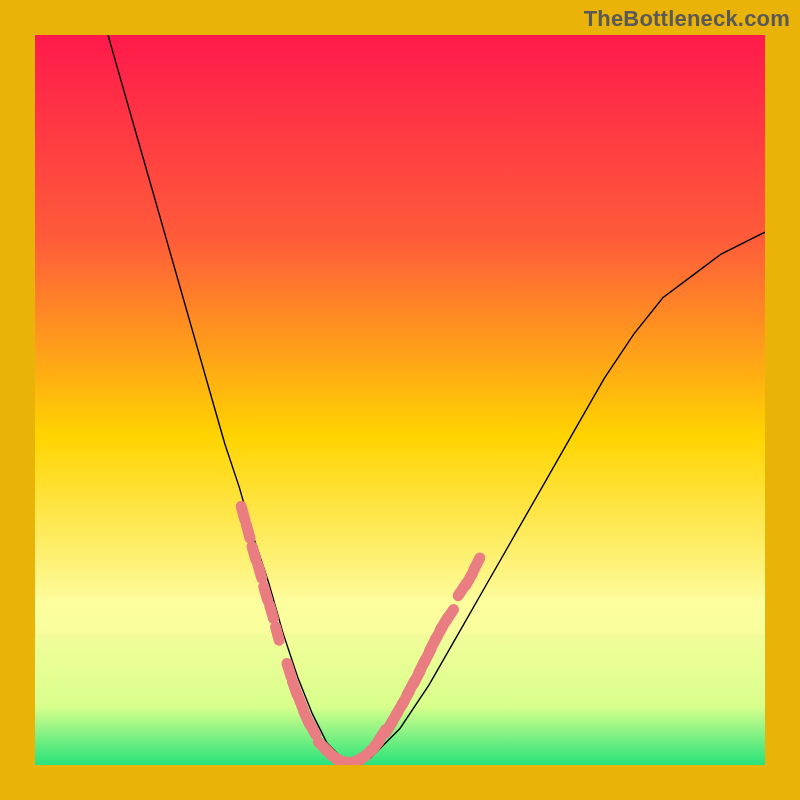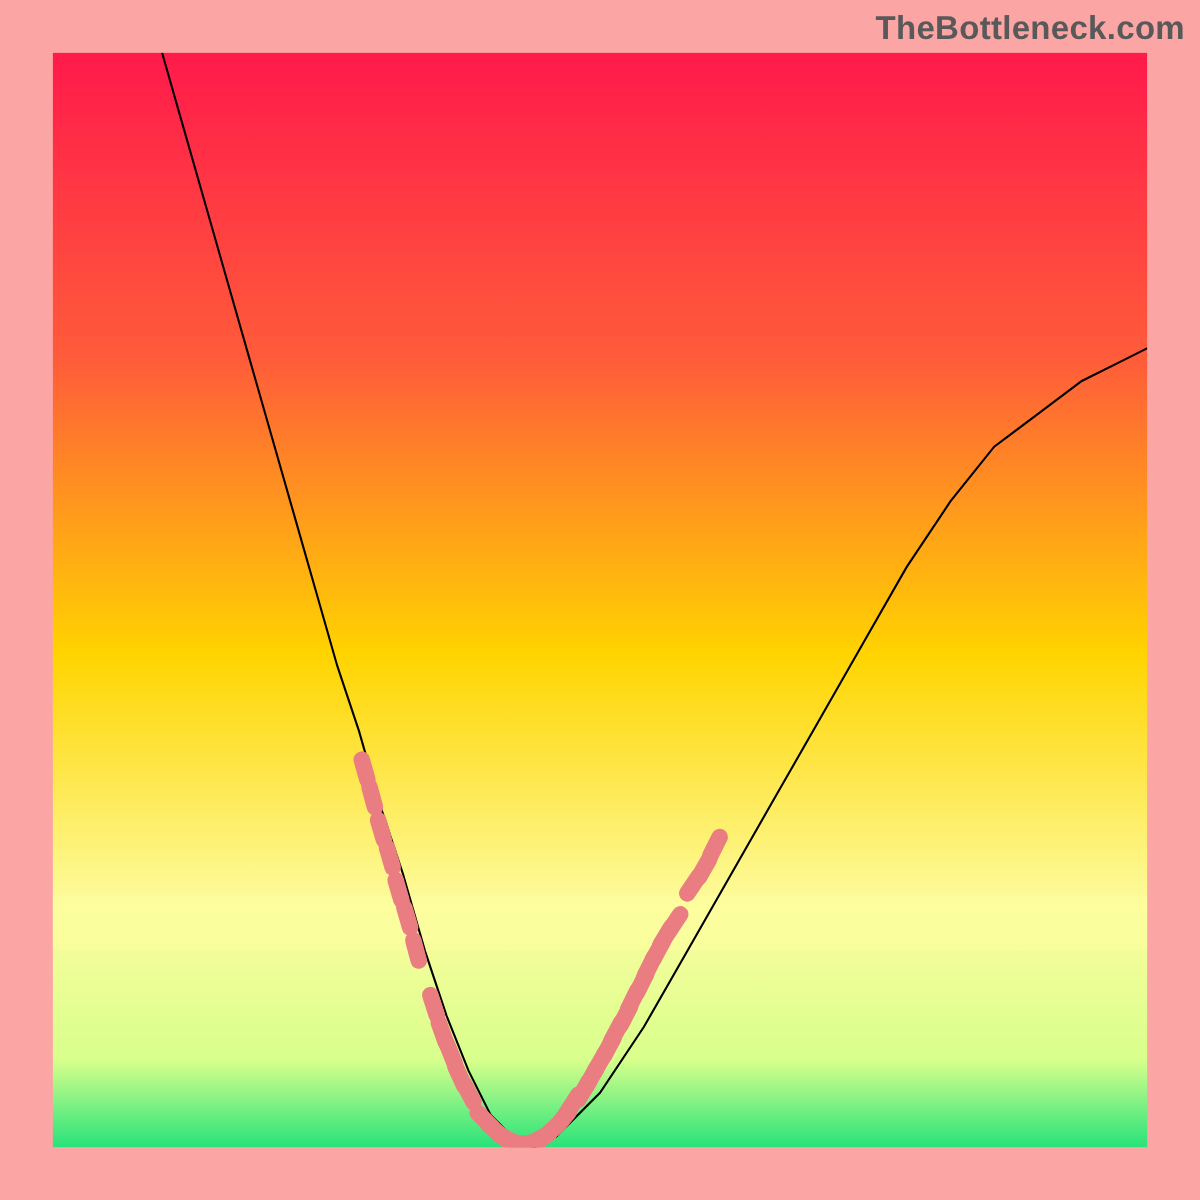--- a/index.html
+++ b/index.html
@@ -8,21 +8,21 @@
     width: 800px;
     height: 800px;
     background: #000;
     font-family: Arial, Helvetica, sans-serif;
     overflow: hidden;
   }
   .frame {
     position: relative;
     width: 800px;
     height: 800px;
-    background: #fca5a5;
+    background: #eab308;
   }
   .plot-area {
     position: absolute;
     left: 35px;
     top: 35px;
     width: 730px;
     height: 730px;
     overflow: hidden;
   }
   .watermark {

